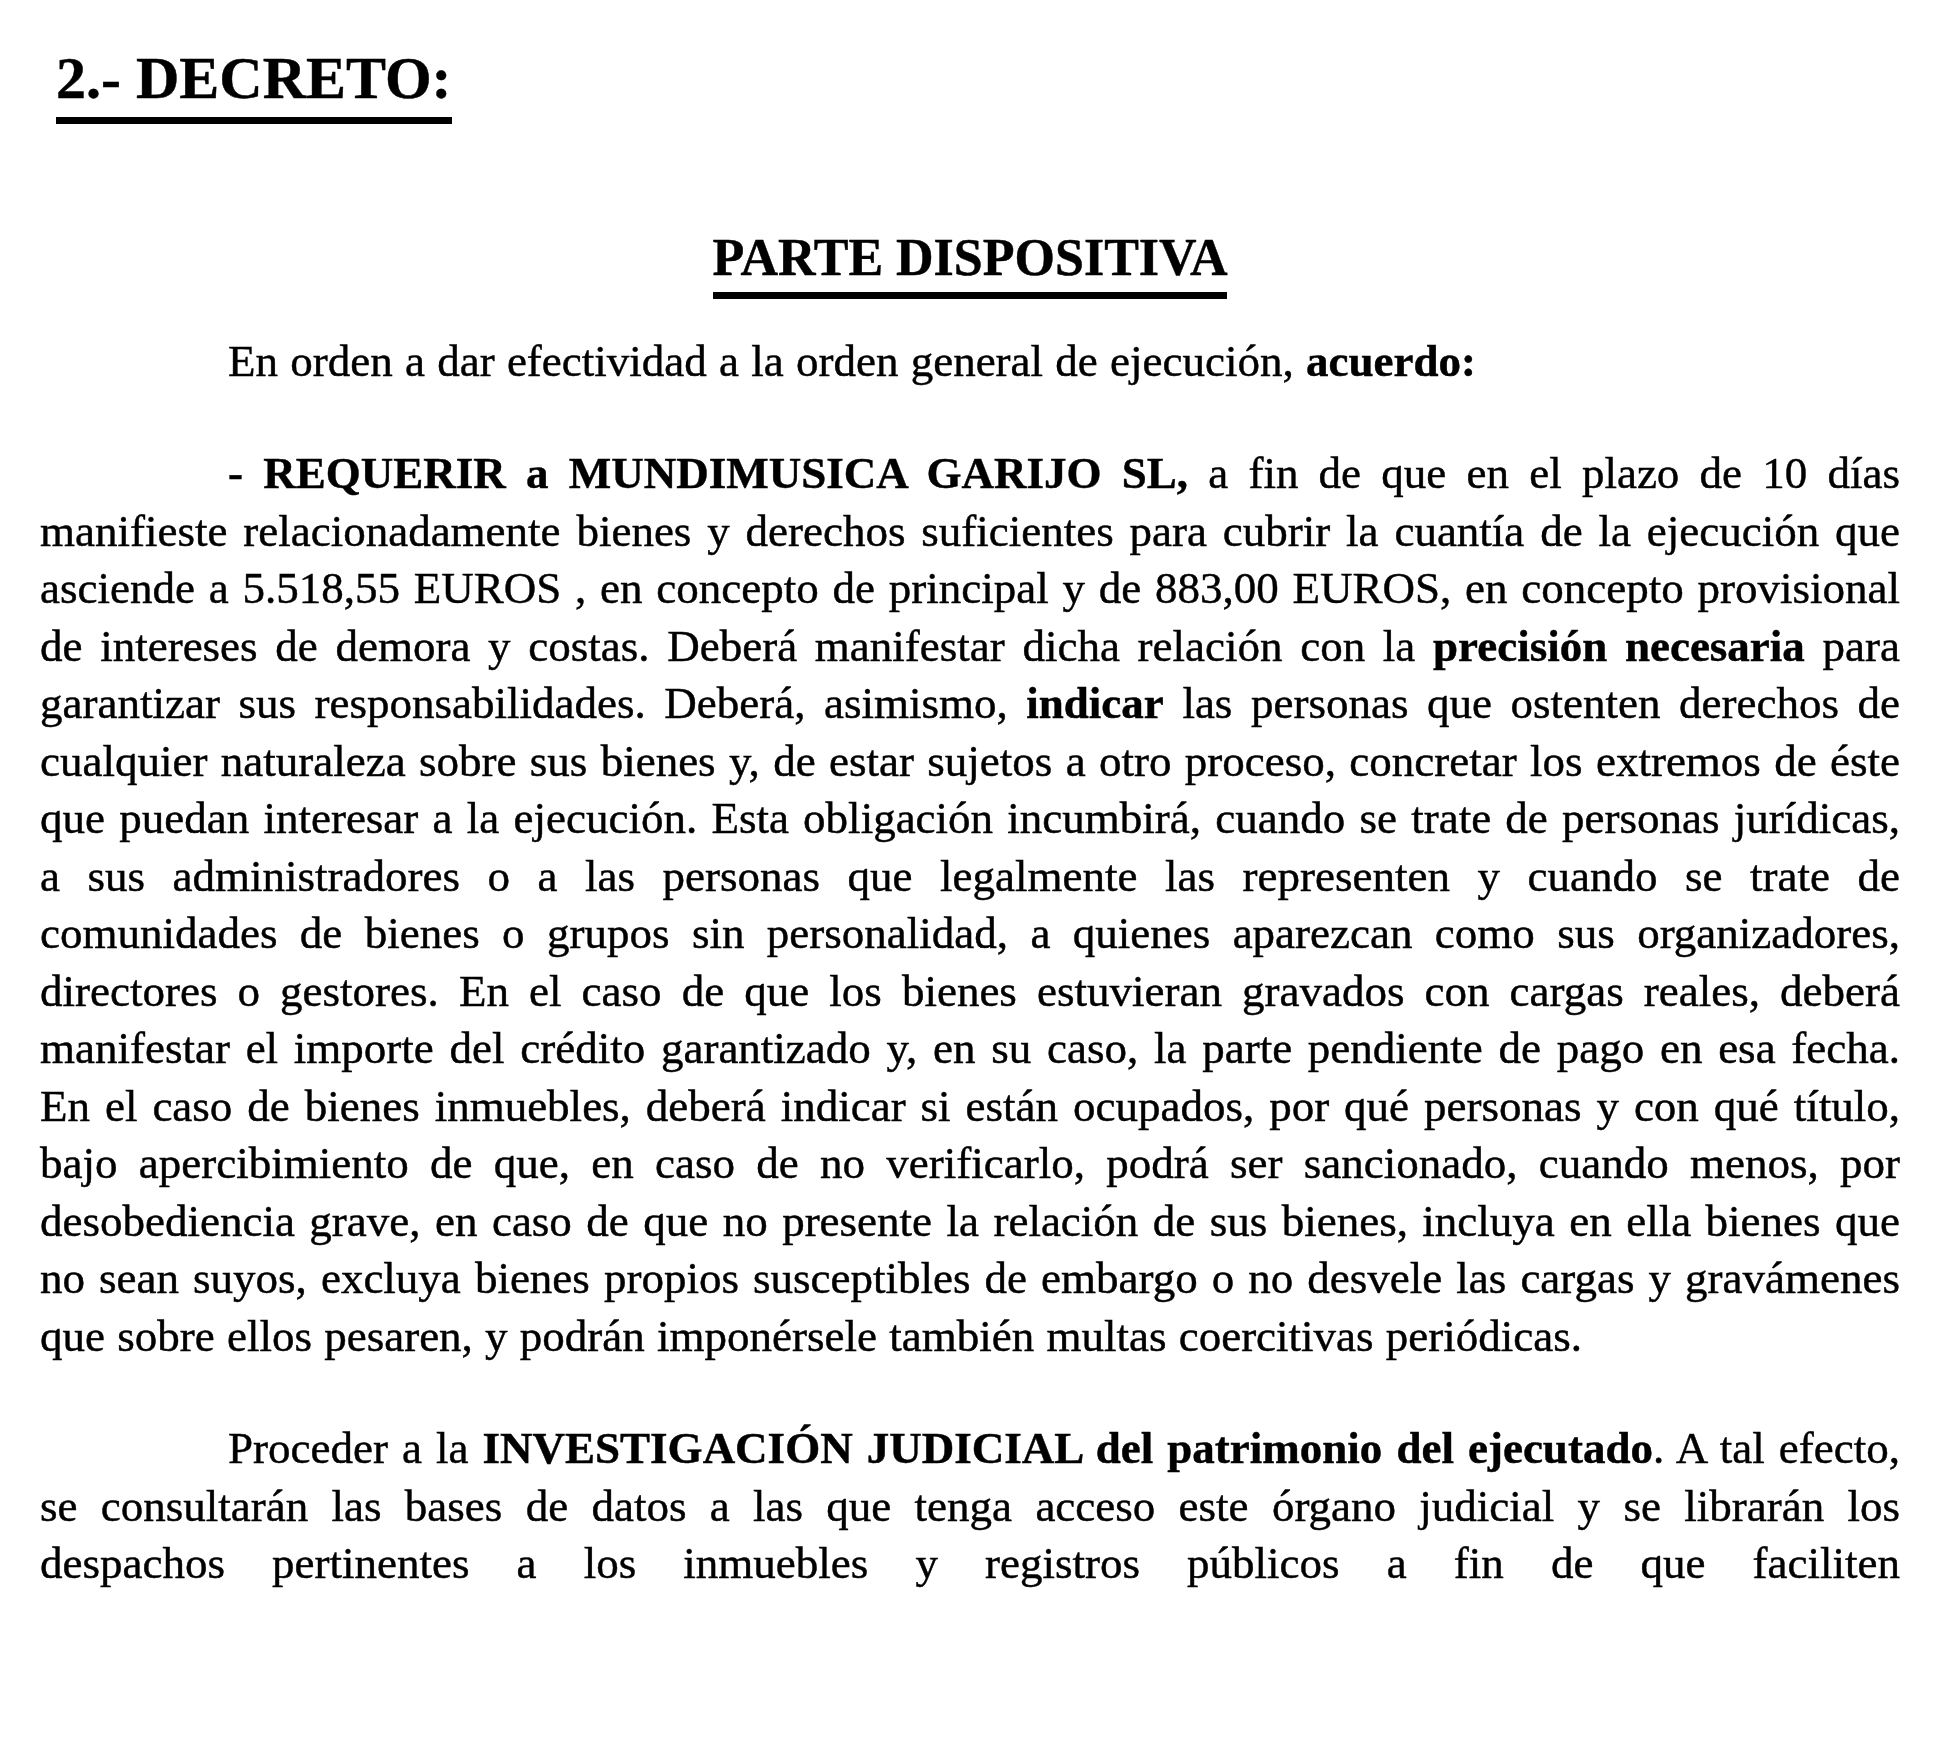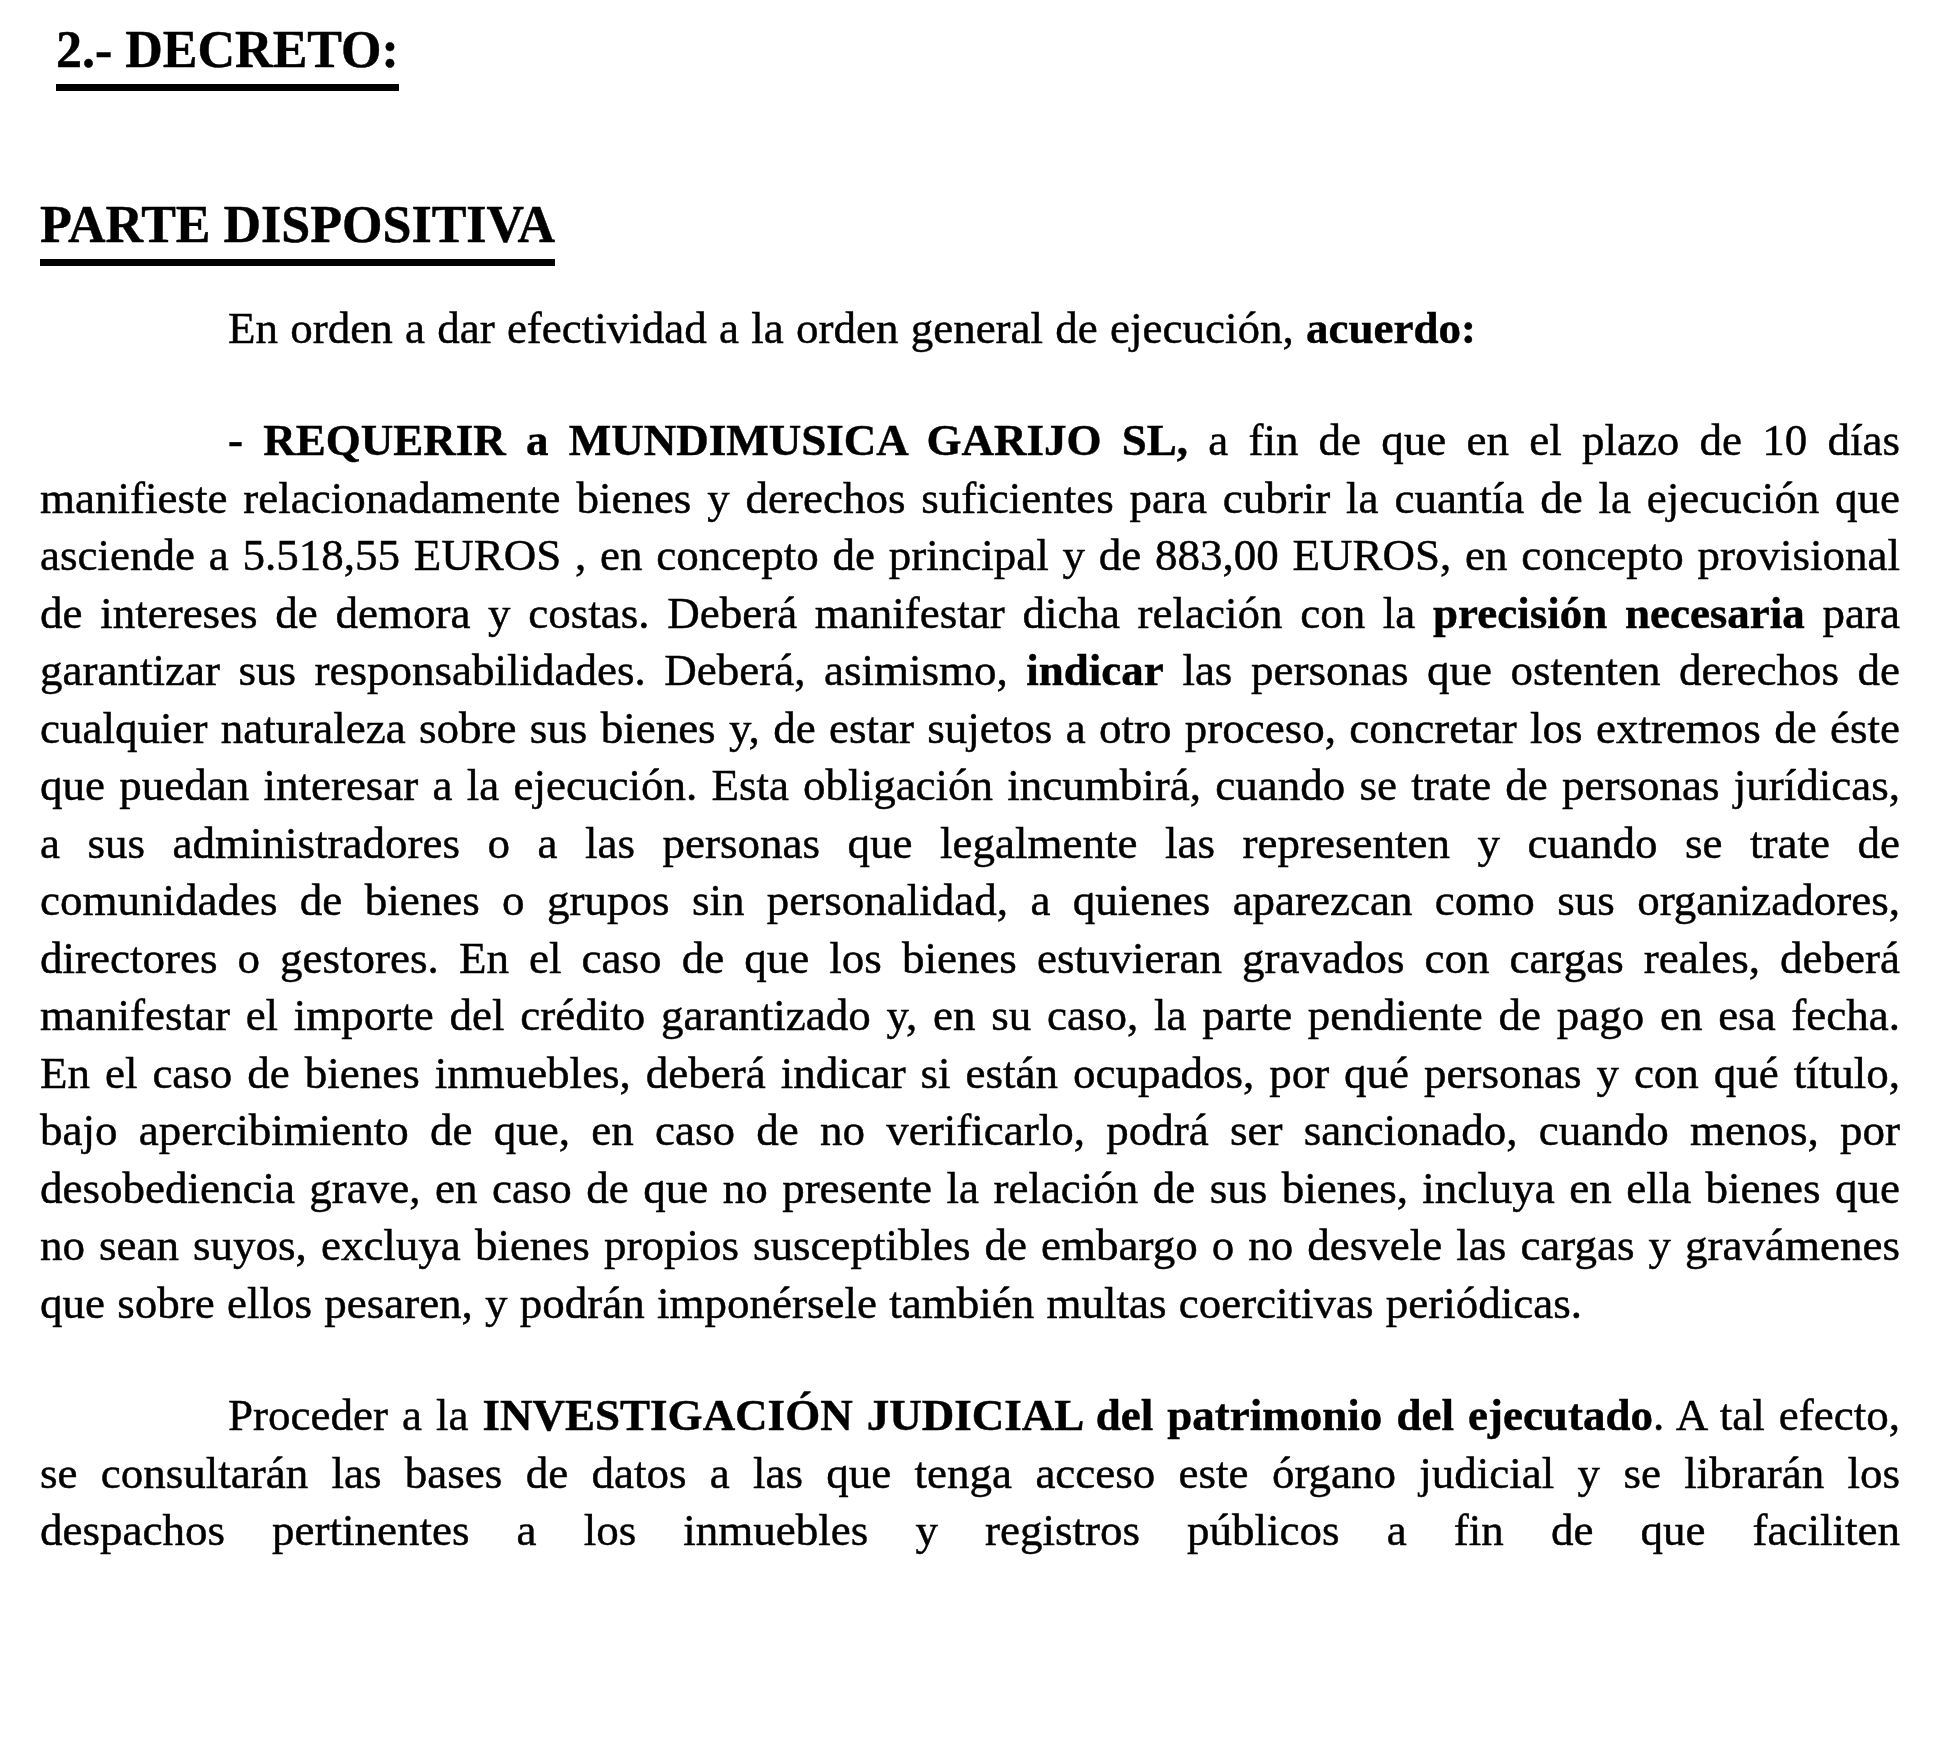--- a/index.html
+++ b/index.html
@@ -12,30 +12,31 @@
     font-family: "Liberation Serif", "DejaVu Serif", serif;
     overflow: hidden;
   }
   .page {
     width: 1860px;
     padding-left: 40px;
     padding-right: 44px;
     -webkit-text-stroke: 0.45px #000;
   }
   .heading-1 {
-    margin: 20px 0 0 16px;
-    font-size: 52px;
+    margin: 44px 0 0 16px;
+    font-size: 60px;
     font-weight: 700;
     line-height: 1.15;
   }
   .heading-2 {
     margin: 104px 0 0 0;
     font-size: 52px;
     font-weight: 700;
     line-height: 1.15;
+    text-align: center;
   }
   .underlined {
     display: inline-block;
     border-bottom: 7px solid #000;
     padding-bottom: 4px;
   }
   .para {
     margin: 0;
     font-size: 45px;
     line-height: 57.5px;

